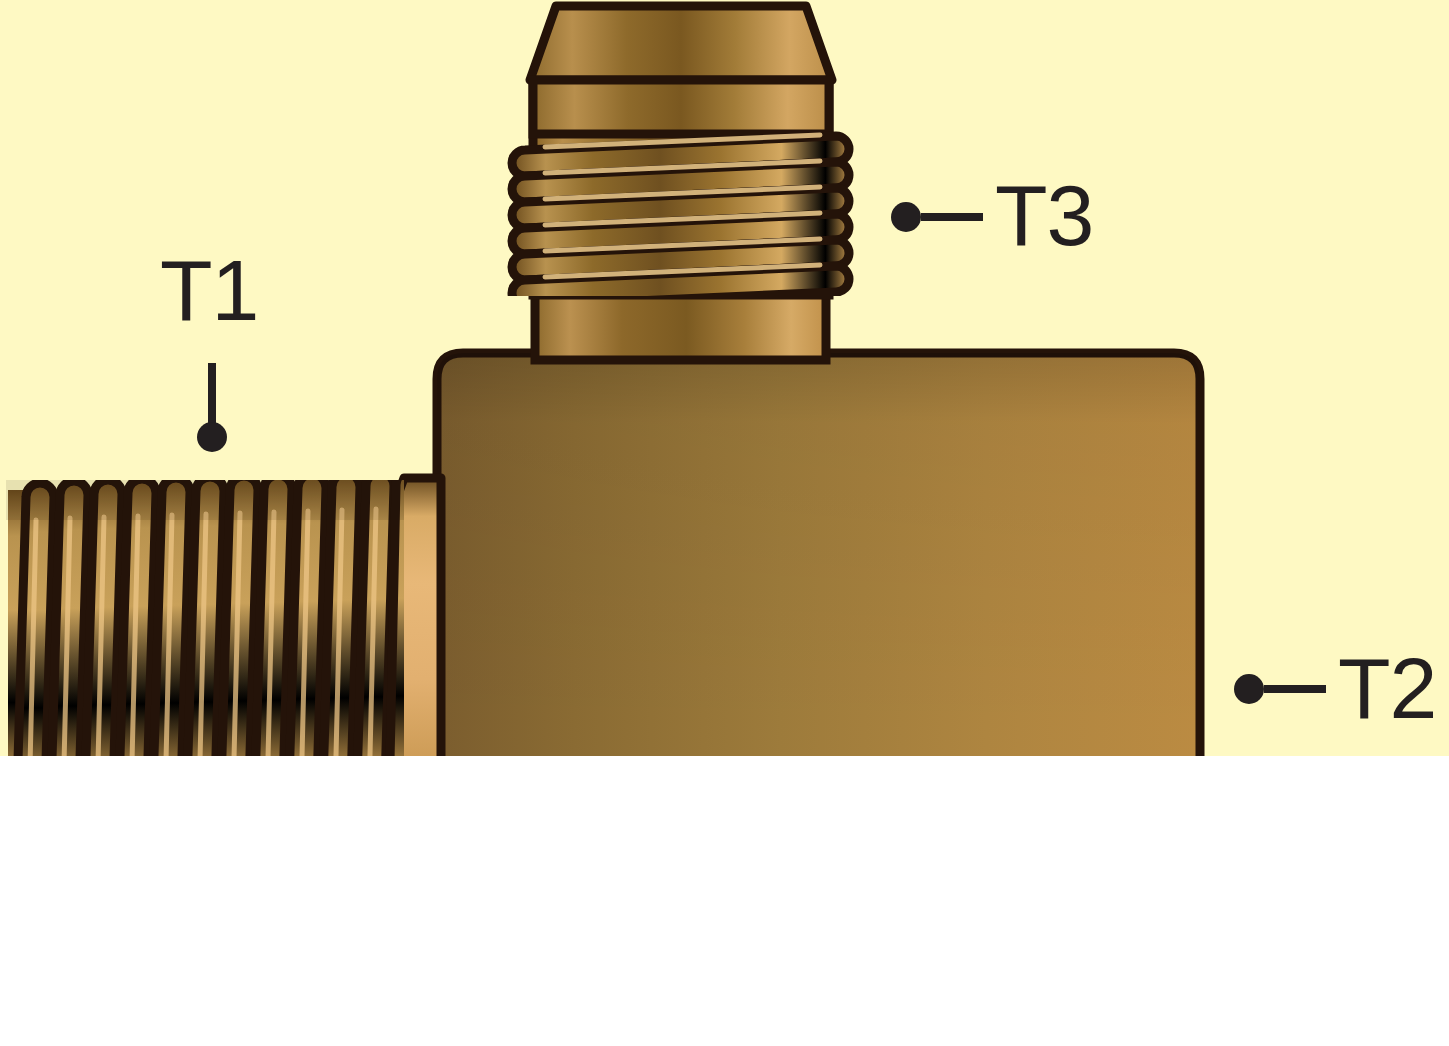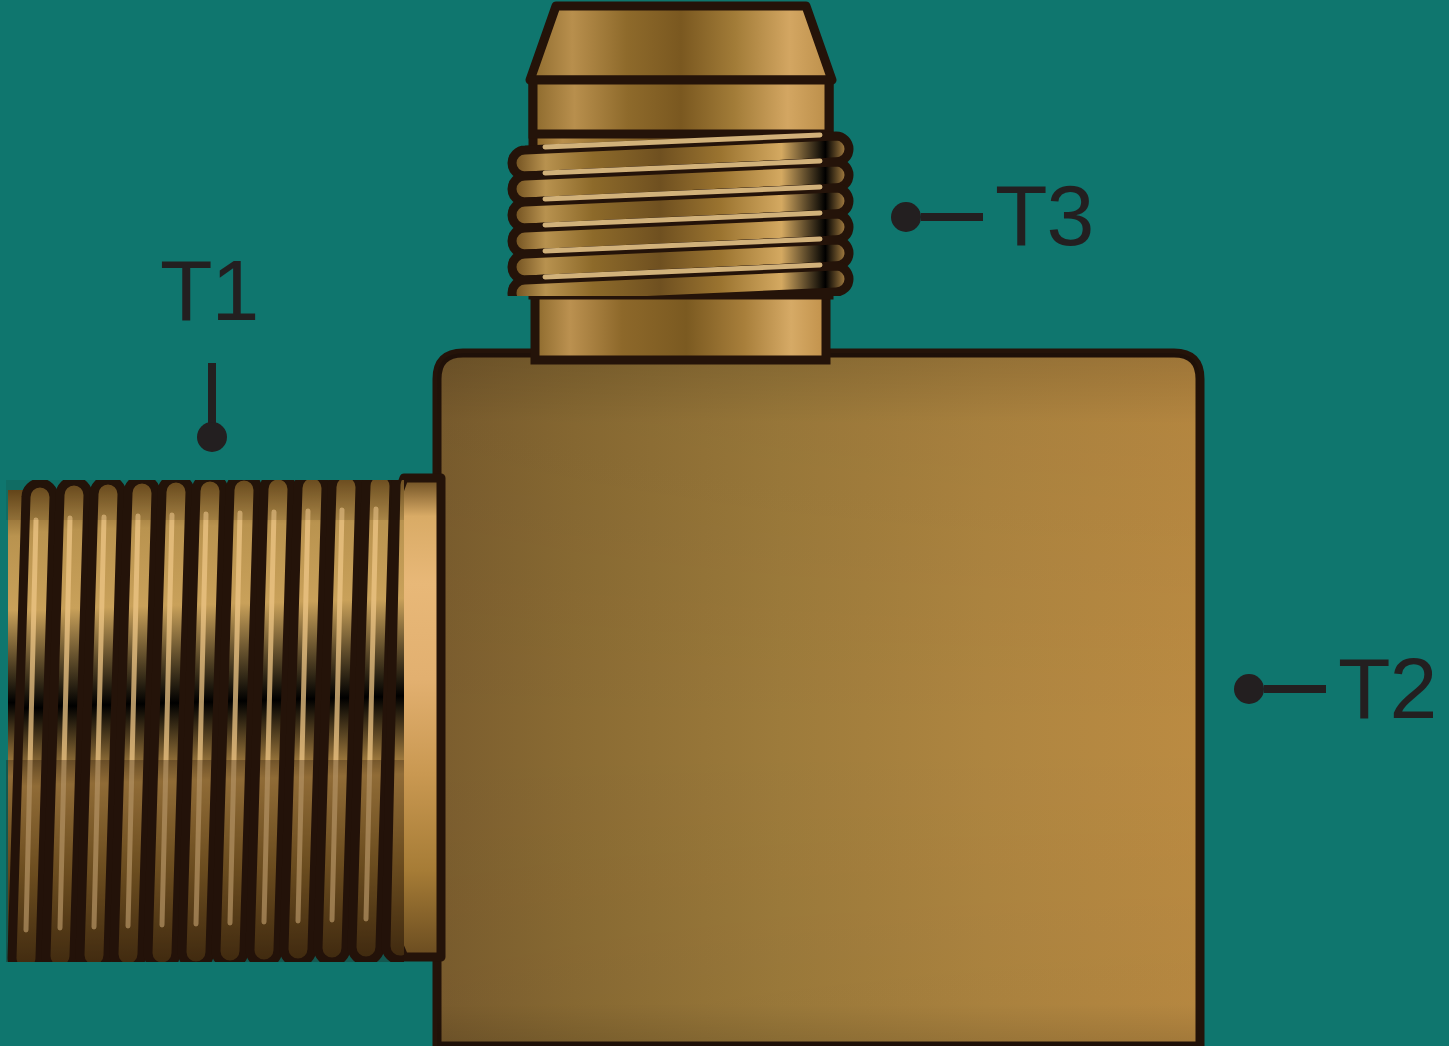--- a/index.html
+++ b/index.html
@@ -7,22 +7,22 @@
     margin: 0;
     padding: 0;
     background: #ffffff;
   }
   body {
     font-family: "Liberation Sans", sans-serif;
   }
   #stage {
     position: relative;
     width: 1449px;
-    height: 1046px;
-    background: #0f766e;
+    height: 756px;
+    background: #fef9c3;
     overflow: hidden;
     text-decoration: underline;
   }
   #diagram {
     position: absolute;
     left: 0;
     top: 0;
     width: 1449px;
     height: 1046px;
   }

